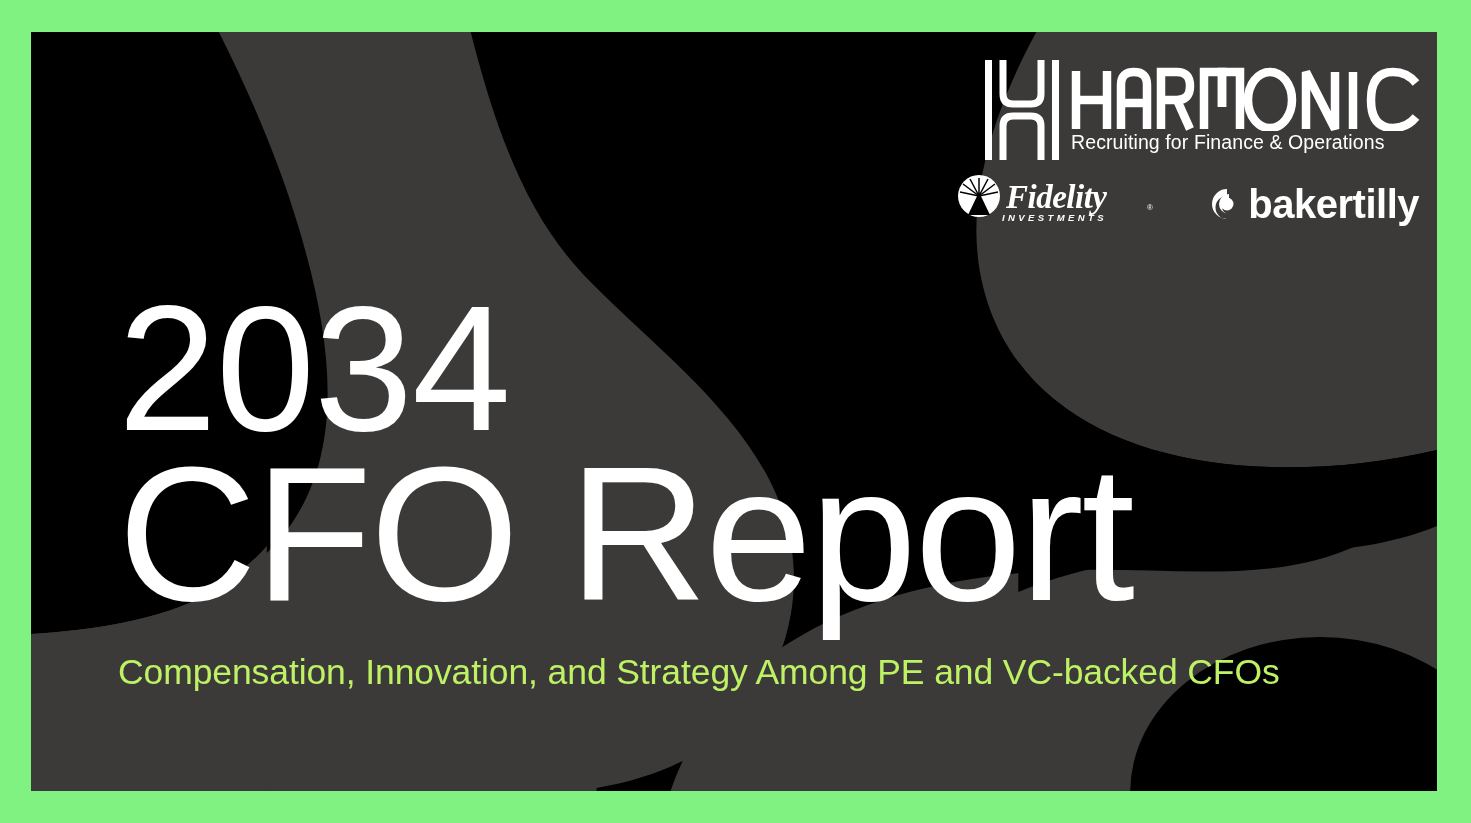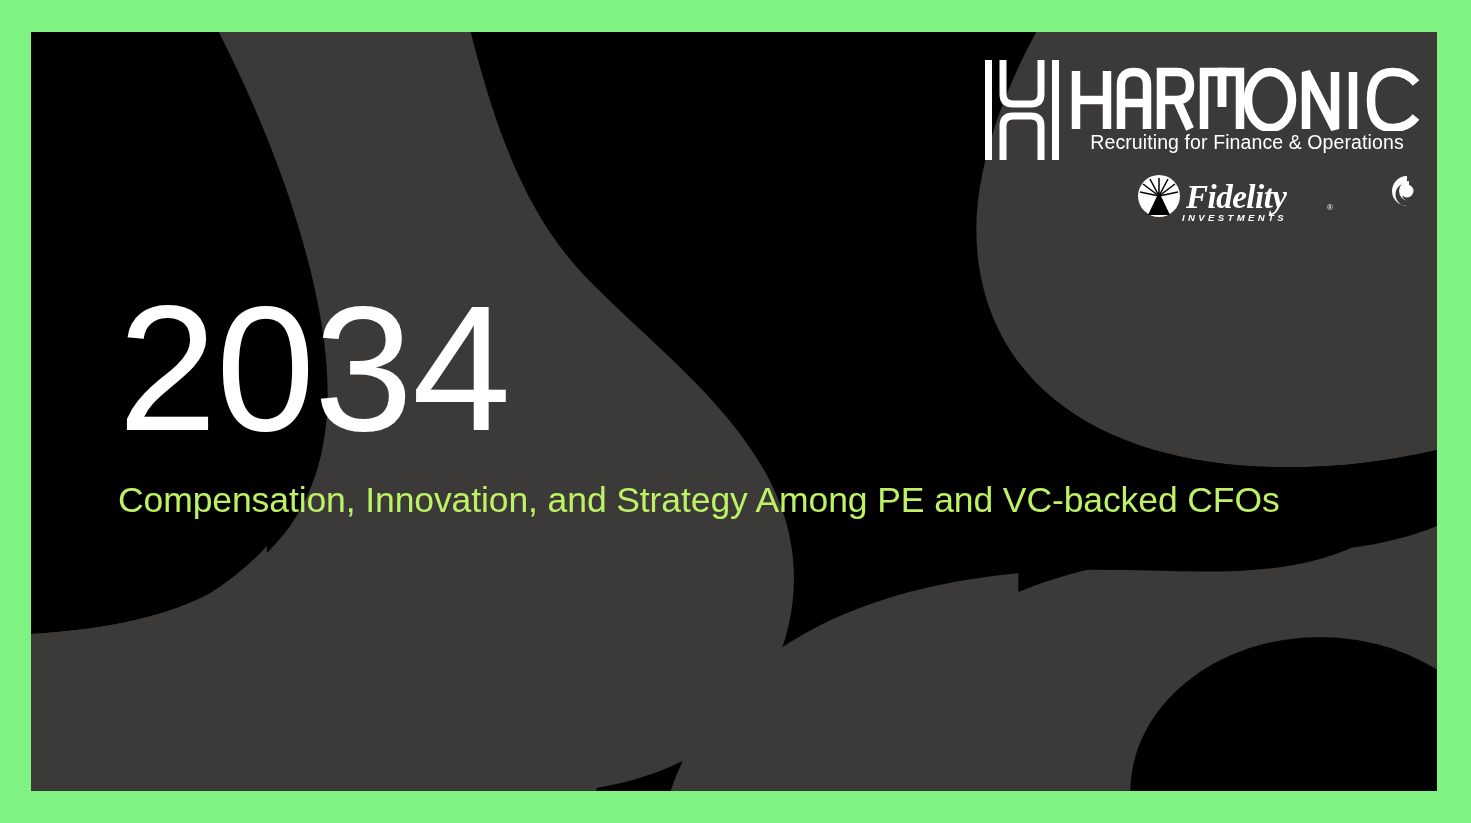--- a/index.html
+++ b/index.html
@@ -55,36 +55,36 @@
 
   #harmonic-logo {
     display: flex;
     align-items: center;
     gap: 10px;
   }
   #harmonic-monogram { display: block; }
   #harmonic-wordmark-block {
     display: flex;
     flex-direction: column;
-    align-items: center;
+    align-items: flex-start;
   }
   #harmonic-wordmark { display: block; }
   #harmonic-tagline {
     color: #ffffff;
     font-size: 19.5px;
     line-height: 1.05;
     letter-spacing: 0.1px;
     text-align: right;
     white-space: nowrap;
     margin-top: 1px;
   }
 
   #partner-logos {
     display: flex;
-    align-items: flex-start;
+    align-items: flex-end;
     gap: 46px;
     padding-right: 4px;
   }
   .partner-logo { display: flex; align-items: center; }
 
   #fidelity-logo { gap: 0; }
   #bakertilly-logo { gap: 9px; }
   #bakertilly-wordmark {
     color: #ffffff;
     font-size: 40px;
@@ -241,24 +241,26 @@
             <text x="48" y="47" fill="#ffffff" font-family="'Liberation Sans', sans-serif" font-size="9.5" font-weight="bold" font-style="italic" letter-spacing="3.4">INVESTMENTS</text>
           </svg>
         </div>
 
         <div class="partner-logo" id="bakertilly-logo">
           <svg width="34" height="34" viewBox="0 0 34 34" aria-hidden="true">
             <path d="M 22 2 A 15 15 0 1 0 22 32 A 11.5 11.5 0 1 1 22 9 Z" fill="#ffffff"></path>
             <path d="M 24 7 A 10 10 0 1 0 24 27 A 7 7 0 1 1 24 13 Z" fill="#ffffff"></path>
             <circle cx="22" cy="17" r="6.5" fill="#ffffff"></circle>
           </svg>
+          <span id="bakertilly-wordmark">bakertilly</span>
         </div>
 
       </div>
     </div>
 
     <div id="title-block">
       <div id="cover-year">2034</div>
+      <div id="cover-title">CFO Report</div>
       <div id="cover-subtitle">Compensation, Innovation, and Strategy Among PE and VC-backed CFOs</div>
     </div>
 
   </div>
 </div>
 
 </body></html>

